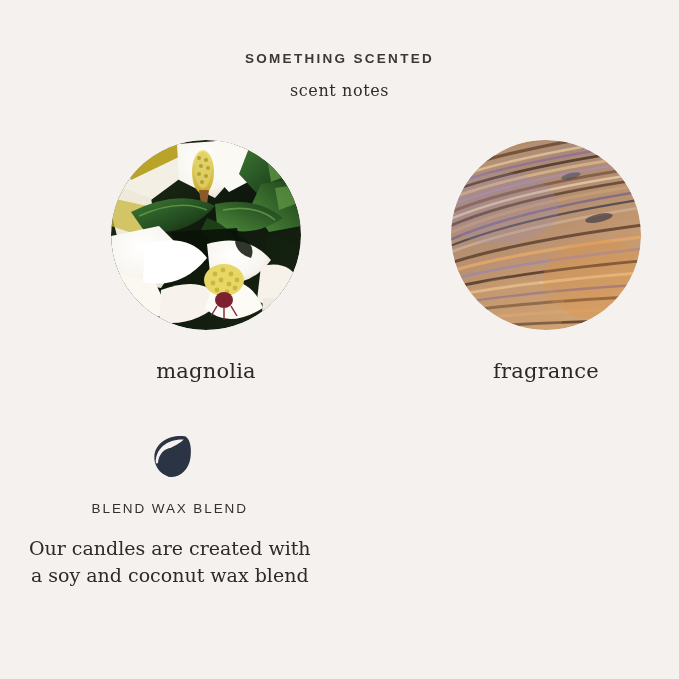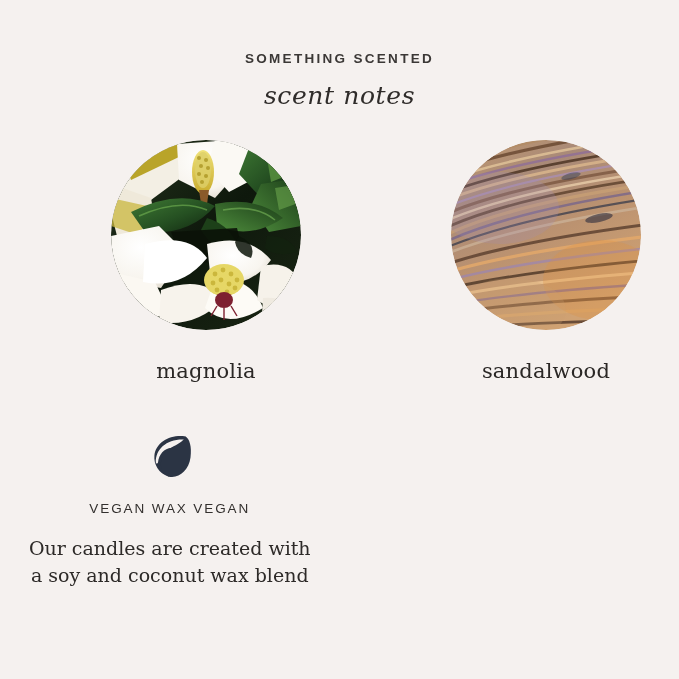--- a/index.html
+++ b/index.html
@@ -32,22 +32,21 @@
     font-family: "Liberation Sans", sans-serif;
     font-size: 13.5px;
     letter-spacing: 2.3px;
     color: #3b3836;
     font-weight: 700;
     line-height: 1;
   }
   .script-title {
     margin-top: 17px;
     font-family: "DejaVu Serif", serif;
-    font-style: italic;
-    font-size: 25px;
+    font-size: 16px;
     letter-spacing: 0.6px;
     color: #2f2c2a;
     line-height: 1;
   }
 
   
   .scent-row {
     position: absolute;
     top: 140px;
     left: 0;
@@ -296,33 +295,33 @@
             <ellipse cx="150" cy="140" rx="58" ry="40" fill="#e08f3c" opacity="0.28"></ellipse>
             <ellipse cx="60" cy="170" rx="55" ry="32" fill="#caa06e" opacity="0.25"></ellipse>
 
             <ellipse cx="48" cy="68" rx="60" ry="36" fill="#9f8cbb" opacity="0.22"></ellipse>
 
             <ellipse cx="148" cy="78" rx="14" ry="4" fill="#2c2b3c" opacity="0.6" transform="rotate(-12 148 78)"></ellipse>
             <ellipse cx="120" cy="36" rx="10" ry="3" fill="#33405a" opacity="0.5" transform="rotate(-14 120 36)"></ellipse>
           </g>
         </svg>
       </div>
-      <div class="scent-label">sandalwood</div>
+      <div class="scent-label">fragrance</div>
     </div>
   </div>
 
   <div class="feature-row">
 
     <div class="feature-col">
       <div class="feature-icon">
         <svg width="44" height="48" viewBox="0 0 44 48" xmlns="http://www.w3.org/2000/svg">
           <path d="M36.5 3.2C22 1.5 7.8 9.2 6.4 22.6 5.5 31.6 11 40.8 20.3 43.4c1.3.4 2.3-.1 2.6-1.3C17.6 33.5 18.4 24 24.4 17c.9-1 .4-2.3-.9-2.2-7.5.6-12.6 6.7-13.5 14.7-.2 1.5-2.2 1.4-2.2-.2C7.5 15.7 19.6 5.2 37.3 6.6c1.5.1 1.6-3.2-.8-3.4z" fill="#2b3444"></path>
           <path d="M20.3 43.4c9.9 2.7 20.4-5.4 22.2-18.8C44 13.6 41.5 5.6 37.3 3.6c-2 5.5-8.2 7.8-13.8 10.9-6.5 3.6-10.9 9.7-10.6 17.6.2 4.9 3.1 9.6 7.4 11.3z" fill="#2b3444"></path>
         </svg>
       </div>
-      <div class="feature-title">VEGAN WAX VEGAN</div>
+      <div class="feature-title">BLEND WAX BLEND</div>
       <div class="feature-body">Our candles are created with
 a soy and coconut wax blend</div>
     </div>
 
   </div>
 
 </div>
 
 </body></html>

